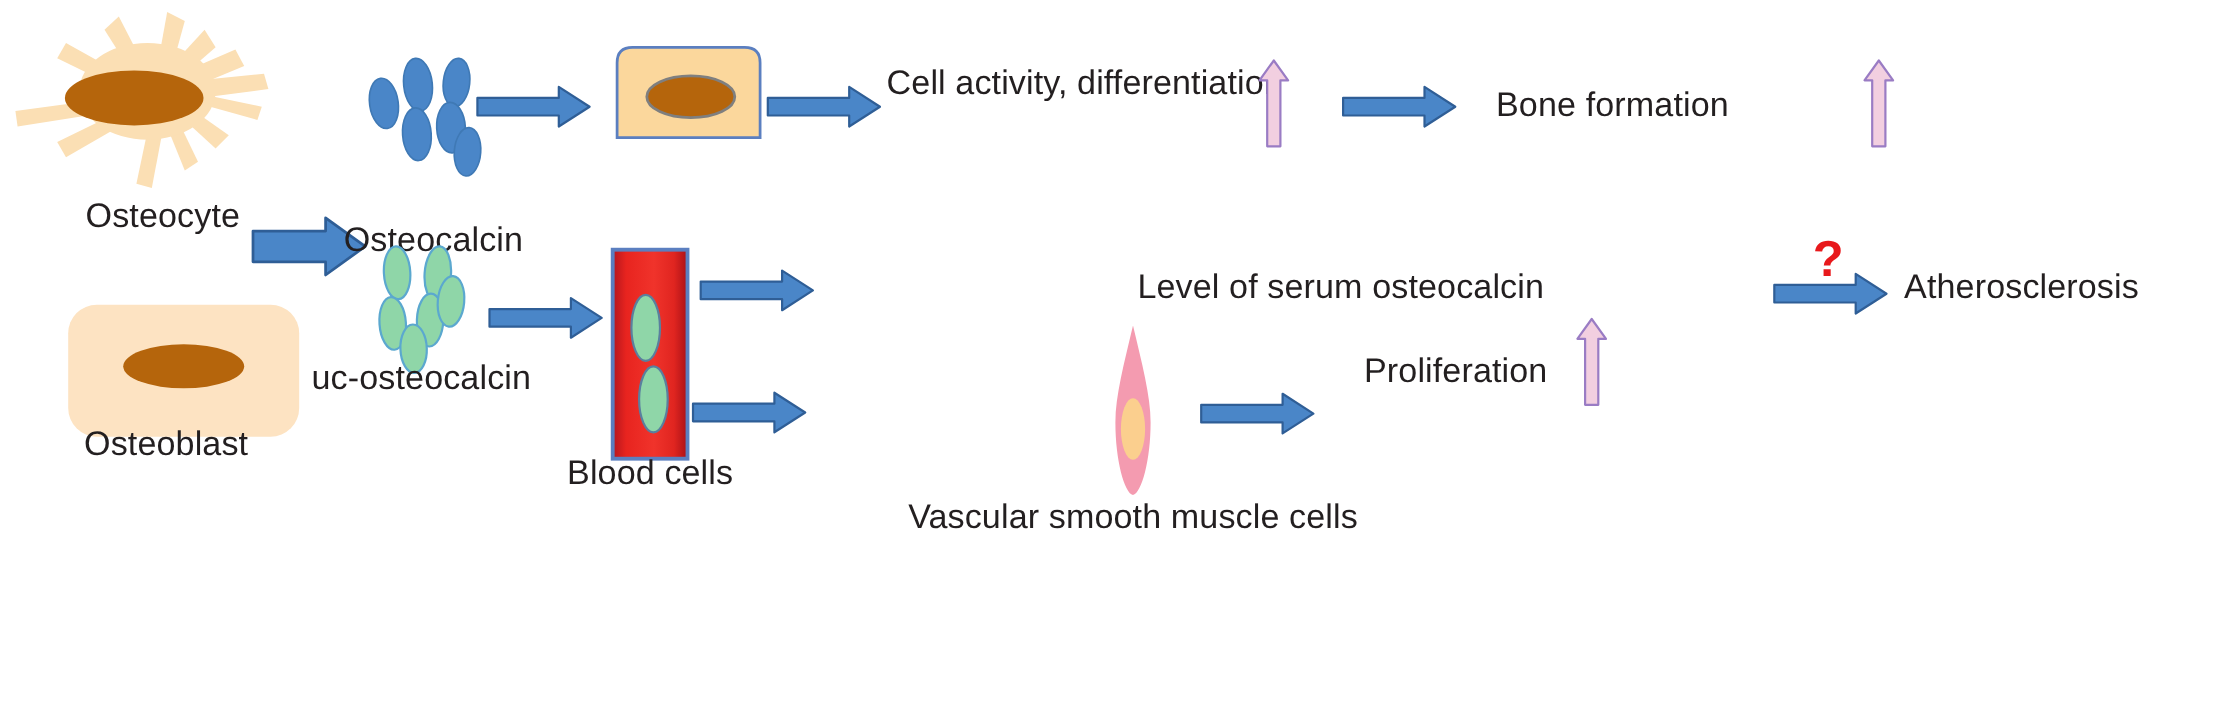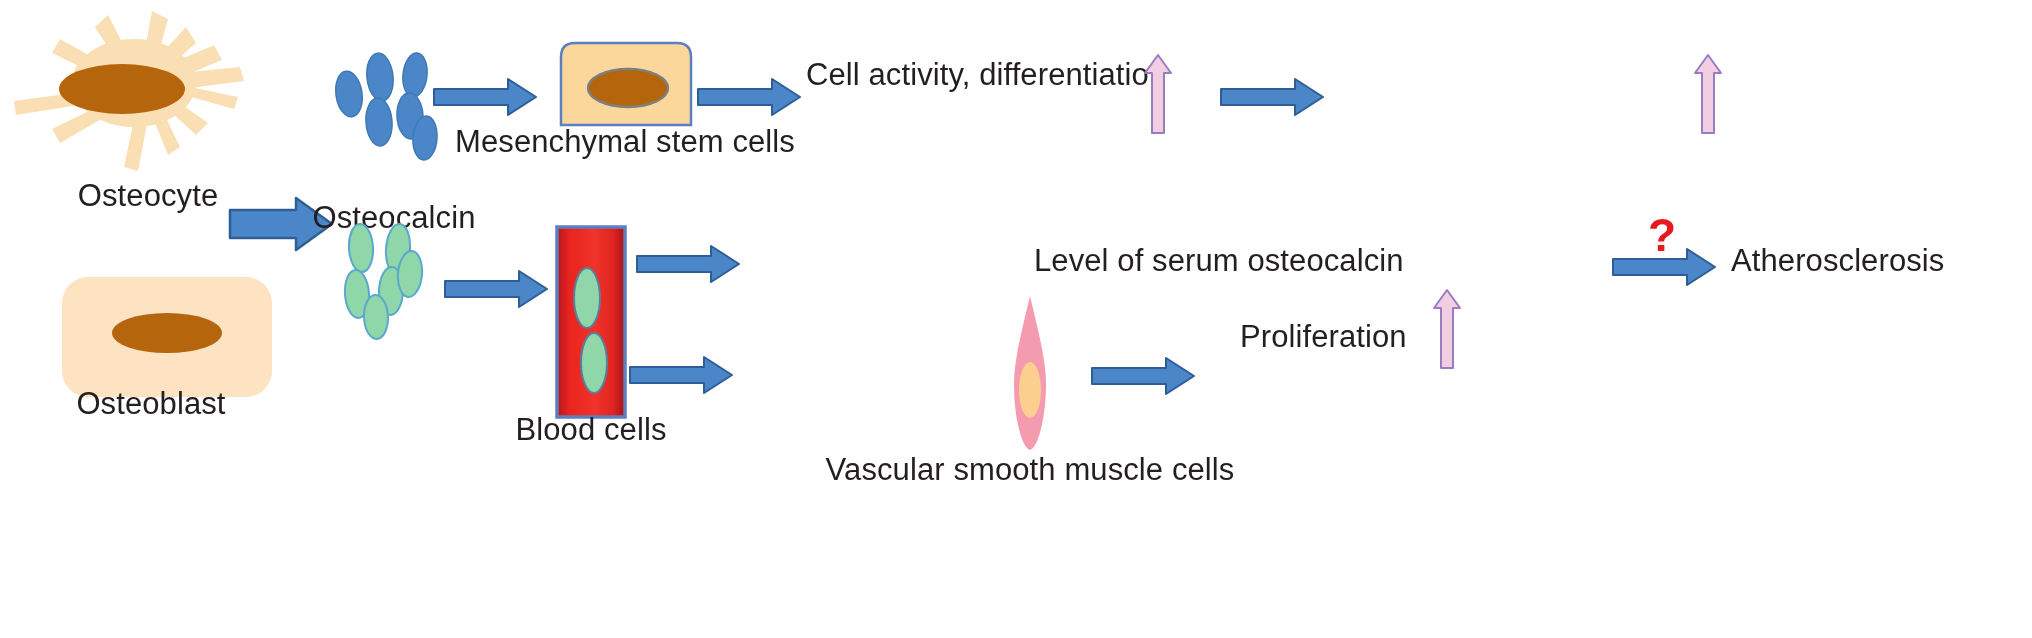--- a/index.html
+++ b/index.html
@@ -95,21 +95,20 @@
       <path d="M2 13 L76 13 L76 3 L104 21 L76 39 L76 29 L2 29 Z" fill="#4a86c8" stroke="#2f5e96" stroke-width="2" stroke-linejoin="round"></path>
     </svg>
   </div>
 
   <div class="shape" style="left:559px; top:41px;">
     <svg width="134" height="86" viewBox="0 0 134 86">
       <path d="M2 84 L2 16 Q2 2 16 2 L118 2 Q132 2 132 16 L132 84 Z" fill="#fbd79c" stroke="#5b7fc0" stroke-width="2.5"></path>
       <ellipse cx="69" cy="47" rx="40" ry="19" fill="#b5650c" stroke="#7f7f7f" stroke-width="2.5"></ellipse>
     </svg>
   </div>
-  <div class="lbl c" style="left:625px; top:124px;">Mesenchymal stem cells</div>
 
   <div class="shape" style="left:696px; top:76px;">
     <svg width="106" height="42" viewBox="0 0 106 42">
       <path d="M2 13 L76 13 L76 3 L104 21 L76 39 L76 29 L2 29 Z" fill="#4a86c8" stroke="#2f5e96" stroke-width="2" stroke-linejoin="round"></path>
     </svg>
   </div>
 
   <div class="lbl" style="left:806px; top:57px;">Cell activity, differentiation</div>
 
   <div class="shape" style="left:1143px; top:53px;">
@@ -117,39 +116,41 @@
       <path d="M15 2 L28 20 L21 20 L21 80 L9 80 L9 20 L2 20 Z" fill="#f2cfe0" stroke="#9a7cc4" stroke-width="2" stroke-linejoin="round"></path>
     </svg>
   </div>
 
   <div class="shape" style="left:1219px; top:76px;">
     <svg width="106" height="42" viewBox="0 0 106 42">
       <path d="M2 13 L76 13 L76 3 L104 21 L76 39 L76 29 L2 29 Z" fill="#4a86c8" stroke="#2f5e96" stroke-width="2" stroke-linejoin="round"></path>
     </svg>
   </div>
 
+  <div class="lbl" style="left:1360px; top:77px;">Bone formation</div>
 
   <div class="shape" style="left:1693px; top:53px;">
     <svg width="32" height="82" viewBox="0 0 32 82">
       <path d="M15 2 L28 20 L21 20 L21 80 L9 80 L9 20 L2 20 Z" fill="#f2cfe0" stroke="#9a7cc4" stroke-width="2" stroke-linejoin="round"></path>
     </svg>
   </div>
 
   <div class="shape" style="left:337px; top:222px;">
     <svg width="105" height="110" viewBox="0 0 105 110">
       <g fill="#8fd6a8" stroke="#5ba8cf" stroke-width="2">
         <ellipse cx="24" cy="26" rx="12" ry="24" transform="rotate(-3 24 26)"></ellipse>
         <ellipse cx="61" cy="27" rx="12" ry="25" transform="rotate(4 61 27)"></ellipse>
         <ellipse cx="20" cy="72" rx="12" ry="24" transform="rotate(-4 20 72)"></ellipse>
         <ellipse cx="54" cy="69" rx="12" ry="24" transform="rotate(2 54 69)"></ellipse>
         <ellipse cx="73" cy="52" rx="12" ry="23" transform="rotate(5 73 52)"></ellipse>
         <ellipse cx="39" cy="95" rx="12" ry="22" transform="rotate(-2 39 95)"></ellipse>
       </g>
     </svg>
   </div>
+  <div class="lbl c" style="left:383px; top:326px;">uc-osteocalcin</div>
 
   <div class="shape" style="left:443px; top:268px;">
     <svg width="106" height="42" viewBox="0 0 106 42">
       <path d="M2 13 L76 13 L76 3 L104 21 L76 39 L76 29 L2 29 Z" fill="#4a86c8" stroke="#2f5e96" stroke-width="2" stroke-linejoin="round"></path>
     </svg>
   </div>
 
   <div class="shape" style="left:554px; top:224px;">
     <svg width="74" height="196" viewBox="0 0 74 196">
       <defs>

